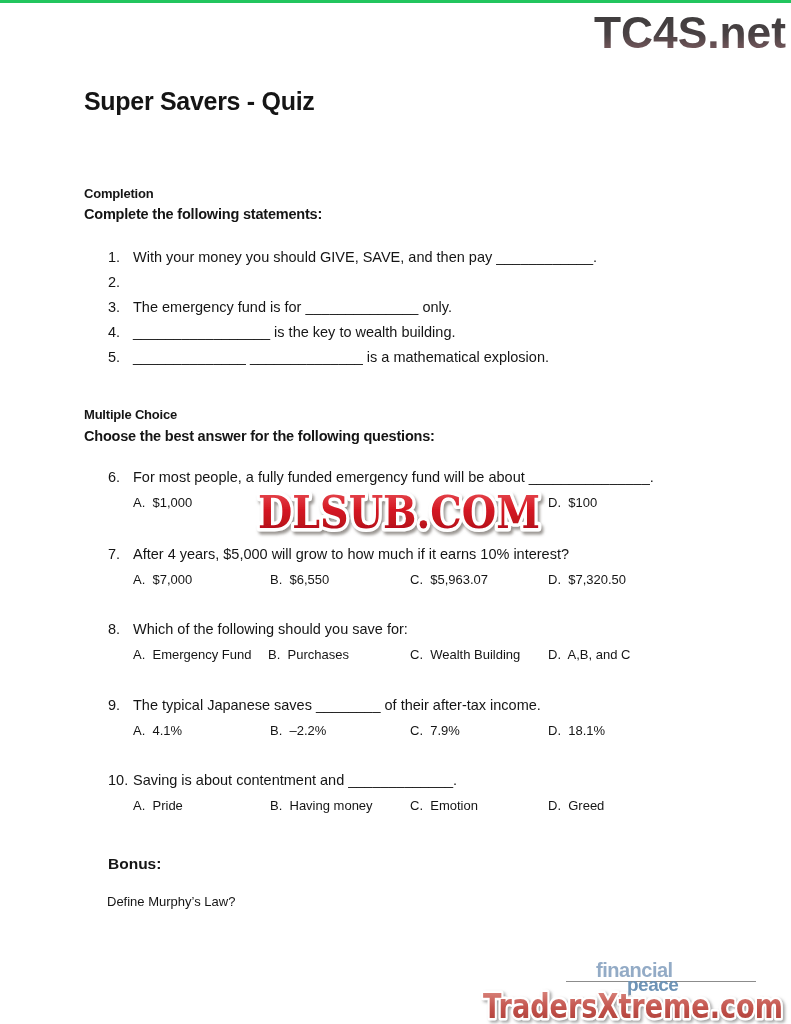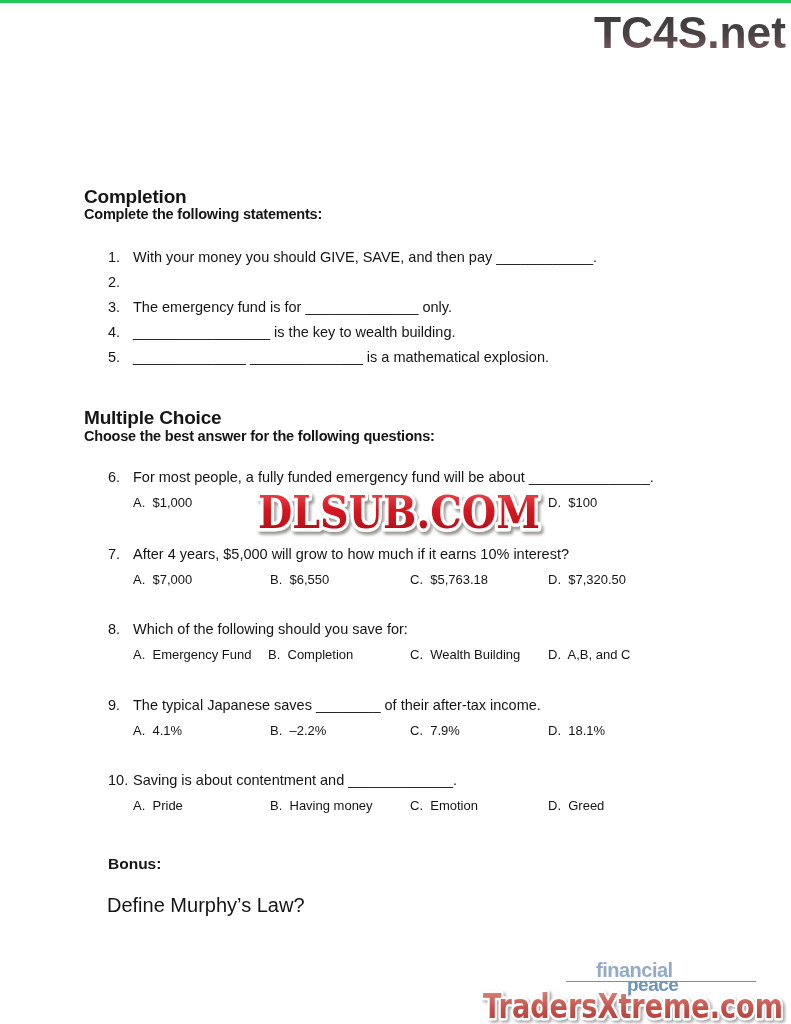--- a/index.html
+++ b/index.html
@@ -20,21 +20,21 @@
   }
   .name-row{
     position:absolute;left:410px;top:90px;
     font-size:15px;white-space:pre;
   }
   .name-label{font-weight:bold;}
   .name-blank{font-weight:normal;letter-spacing:0;color:#222;}
   
   .sec-head{
     position:absolute;left:84px;
-    font-size:19px;font-weight:bold;letter-spacing:-0.2px;
+    font-size:13px;font-weight:bold;letter-spacing:-0.2px;
   }
   .sec-sub{
     position:absolute;left:84px;
     font-size:14.5px;font-weight:bold;letter-spacing:-0.2px;
   }
   
   .c-list{position:absolute;left:0;top:246px;width:791px;}
   .c-item{
     display:flex;padding-left:108px;
     font-size:14.5px;line-height:16px;
@@ -46,21 +46,21 @@
   .q-line{
     display:flex;padding-left:108px;
     font-size:14.5px;line-height:19px;white-space:pre;
   }
   .opts{position:relative;margin-top:8px;height:20px;font-size:13px;}
   .opt{position:absolute;top:0;white-space:pre;}
   .oA{left:133px;} .oB{left:270px;} .oC{left:410px;} .oD{left:548px;}
   .q6{top:465px;} .q7{top:542px;} .q8{top:617px;} .q9{top:693px;} .q10{top:768px;}
   
   .bonus-head{position:absolute;left:108px;top:852px;font-size:15.5px;font-weight:bold;}
-  .bonus-q{position:absolute;left:107px;top:891px;font-size:20px;}
+  .bonus-q{position:absolute;left:107px;top:891px;font-size:13px;}
   
   .fp-line{position:absolute;left:566px;top:978px;width:190px;height:1px;background:#8c8c8c;}
   .fp-financial{
     position:absolute;left:596px;top:956px;
     font-size:20px;font-weight:bold;letter-spacing:-0.5px;
     color:#93abc6;
   }
   .fp-peace{
     position:absolute;left:627px;top:971px;
     font-size:19px;font-weight:bold;letter-spacing:-0.5px;
@@ -78,20 +78,21 @@
     <defs>
       <linearGradient id="gradTc4s" x1="0" y1="0" x2="0" y2="1">
         <stop offset="0%" stop-color="#3c3c3c"></stop>
         <stop offset="55%" stop-color="#4a4244"></stop>
         <stop offset="100%" stop-color="#8a6267"></stop>
       </linearGradient>
     </defs>
     <text x="200" y="43" text-anchor="end" font-family="Liberation Sans, sans-serif" font-size="44" font-weight="bold" fill="url(#gradTc4s)" textLength="192" lengthAdjust="spacingAndGlyphs">TC4S.net</text>
   </svg>
 
+  <div class="title">Super Savers - Quiz</div>
 
   <div class="sec-head" style="top:183px;">Completion</div>
   <div class="sec-sub" style="top:203px;">Complete the following statements:</div>
 
   <div class="c-list">
     <div class="c-item">
       <span class="num">1.</span>
       <span class="txt">With your money you should GIVE, SAVE, and then pay ____________.</span>
     </div>
     <div class="c-item">
@@ -128,33 +129,33 @@
   </div>
 
   <div class="q q7">
     <div class="q-line">
       <span class="num">7.</span>
       <span class="txt">After 4 years, $5,000 will grow to how much if it earns 10% interest?</span>
     </div>
     <div class="opts">
       <span class="opt oA">A.  $7,000</span>
       <span class="opt oB">B.  $6,550</span>
-      <span class="opt oC">C.  $5,763.18</span>
+      <span class="opt oC">C.  $5,963.07</span>
       <span class="opt oD">D.  $7,320.50</span>
     </div>
   </div>
 
   <div class="q q8">
     <div class="q-line">
       <span class="num">8.</span>
       <span class="txt">Which of the following should you save for:</span>
     </div>
     <div class="opts">
       <span class="opt oA">A.  Emergency Fund</span>
-      <span class="opt oB" style="left:268px;">B.  Completion</span>
+      <span class="opt oB" style="left:268px;">B.  Purchases</span>
       <span class="opt oC">C.  Wealth Building</span>
       <span class="opt oD">D.  A,B, and C</span>
     </div>
   </div>
 
   <div class="q q9">
     <div class="q-line">
       <span class="num">9.</span>
       <span class="txt">The typical Japanese saves ________ of their after-tax income.</span>
     </div>

